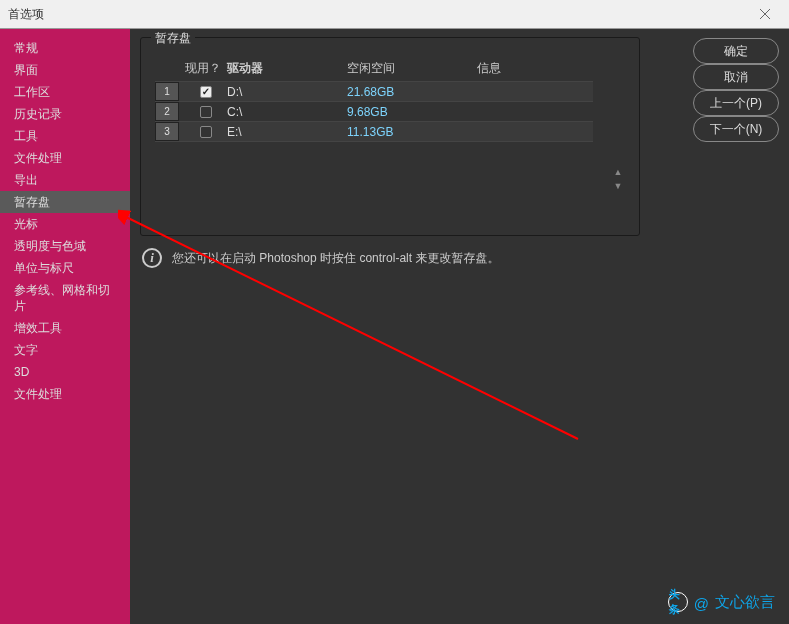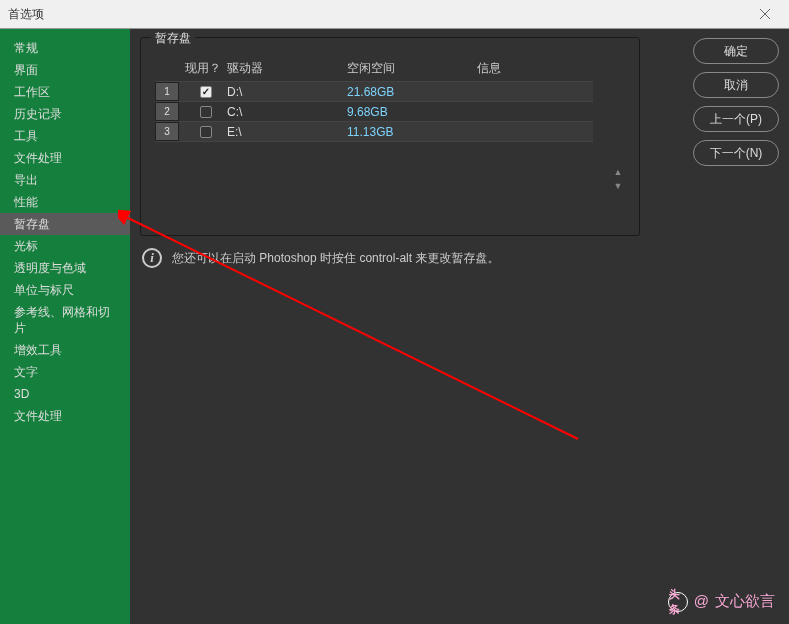--- a/index.html
+++ b/index.html
@@ -1,53 +1,53 @@
 <!DOCTYPE html>
 <html><head>
 <meta charset="utf-8">
 <style>
 * { margin: 0; padding: 0; box-sizing: border-box; font-family: "Microsoft YaHei", sans-serif; }
 body { width: 789px; height: 624px; background: #323232; color: #e0e0e0; font-size: 12px; position: relative; overflow: hidden; }
 .titlebar { height: 28px; background: #f0f0f0; border-bottom: 1px solid #999; display: flex; align-items: center; padding: 14px 8px; color: #333; }
 .titlebar-title { flex: 1; }
 .close-btn { width: 32px; height: 100%; display: flex; align-items: center; justify-content: center; cursor: pointer; color: #666; }
 .body-area { display: flex; height: calc(100% - 28px); background: #323232; }
-.sidebar { width: 130px; background: #15803d; padding: 8px 0; }
+.sidebar { width: 130px; background: #be185d; padding: 8px 0; }
 .sidebar-item { padding: 3px 14px; color: #ddd; cursor: pointer; line-height: 16px; }
 .sidebar-item.selected { background: #5a5a5a; }
 .content { flex: 1; padding: 8px 10px; position: relative; }
 .panel { border: 1px solid #1a1a1a; border-radius: 3px; padding: 0; position: relative; width: 500px; }
 .panel-label { position: absolute; top: -8px; left: 10px; background: #323232; padding: 0 4px; color: #ddd; }
 .panel-inner { padding: 18px 14px 14px; }
 .table-wrap { display: flex; align-items: flex-start; gap: 18px; }
 .table { flex: 1; }
 .th-row { display: flex; padding: 4px 0; color: #ccc; }
 .th-idx { width: 24px; }
 .th-active { width: 48px; text-align: center; }
-.th-drive { width: 120px; }
+.th-drive { width: 120px; font-weight: bold; }
 .th-free { width: 130px; }
 .th-info { flex: 1; }
 .tr { display: flex; align-items: center; height: 20px; border-top: 1px solid #444; }
 .tr:nth-child(odd) { background: #3a3a3a; }
 .td-idx { width: 24px; text-align: center; background: #555; border: 1px solid #222; font-size: 10px; height: 100%; display: flex; align-items: center; justify-content: center; margin-right: 6px; }
 .td-active { width: 42px; display: flex; justify-content: center; }
 .td-drive { width: 120px; color: #ddd; }
 .td-free { width: 130px; color: #7dd3fc; }
 .td-info { flex: 1; }
 .cb { width: 12px; height: 12px; border: 1px solid #888; border-radius: 2px; display: flex; align-items: center; justify-content: center; background: #333; cursor: pointer; }
 .cb.checked { background: #eee; color: #222; }
 .cb.checked::after { content: "✓"; font-size: 10px; font-weight: bold; }
 .arrows { display: flex; flex-direction: column; gap: 2px; margin-top: 110px; }
 .arrow-btn { width: 14px; height: 12px; display: flex; align-items: center; justify-content: center; color: #888; cursor: pointer; font-size: 9px; }
 .info-row { display: flex; align-items: center; gap: 10px; margin-top: 12px; padding-left: 2px; color: #ccc; }
 .info-icon { width: 20px; height: 20px; border: 2px solid #ccc; border-radius: 50%; display: flex; align-items: center; justify-content: center; font-family: serif; font-style: italic; font-weight: bold; font-size: 13px; color: #ccc; }
-.right-buttons { position: absolute; top: 38px; right: 10px; display: flex; flex-direction: column; gap: 8px; }
+.right-buttons { position: absolute; top: 38px; right: 10px; display: flex; flex-direction: column; }
 .rbtn { width: 86px; height: 26px; border: 1px solid #888; border-radius: 14px; background: #323232; color: #ddd; display: flex; align-items: center; justify-content: center; cursor: pointer; font-size: 12px; }
 .arrow-annotation { position: absolute; pointer-events: none; }
-.watermark { position: absolute; bottom: 12px; right: 14px; display: flex; align-items: flex-start; gap: 6px; color: #f9a8d4; font-size: 15px; }
+.watermark { position: absolute; bottom: 12px; right: 14px; display: flex; align-items: flex-end; gap: 6px; color: #0ea5e9; font-size: 15px; }
 .wm-logo { width: 20px; height: 20px; border: 1.5px solid #fff; border-radius: 50%; display: flex; align-items: center; justify-content: center; font-size: 11px; font-weight: bold; }
 .extra-rows { height: 80px; border-top: 1px solid #444; }
 </style>
 </head>
 <body>
 
 <div class="titlebar">
   <span class="titlebar-title">首选项</span>
   <div class="close-btn">
     <svg width="10" height="10" viewBox="0 0 10 10">
@@ -59,21 +59,20 @@
 
 <div class="body-area">
   <div class="sidebar" id="sidebar">
       <div class="sidebar-item">常规</div>
       <div class="sidebar-item">界面</div>
       <div class="sidebar-item">工作区</div>
       <div class="sidebar-item">历史记录</div>
       <div class="sidebar-item">工具</div>
       <div class="sidebar-item">文件处理</div>
       <div class="sidebar-item">导出</div>
-      <div class="sidebar-item">性能</div>
       <div class="sidebar-item selected">暂存盘</div>
       <div class="sidebar-item">光标</div>
       <div class="sidebar-item">透明度与色域</div>
       <div class="sidebar-item">单位与标尺</div>
       <div class="sidebar-item">参考线、网格和切片</div>
       <div class="sidebar-item">增效工具</div>
       <div class="sidebar-item">文字</div>
       <div class="sidebar-item">3D</div>
       <div class="sidebar-item">文件处理</div>
     </div>

